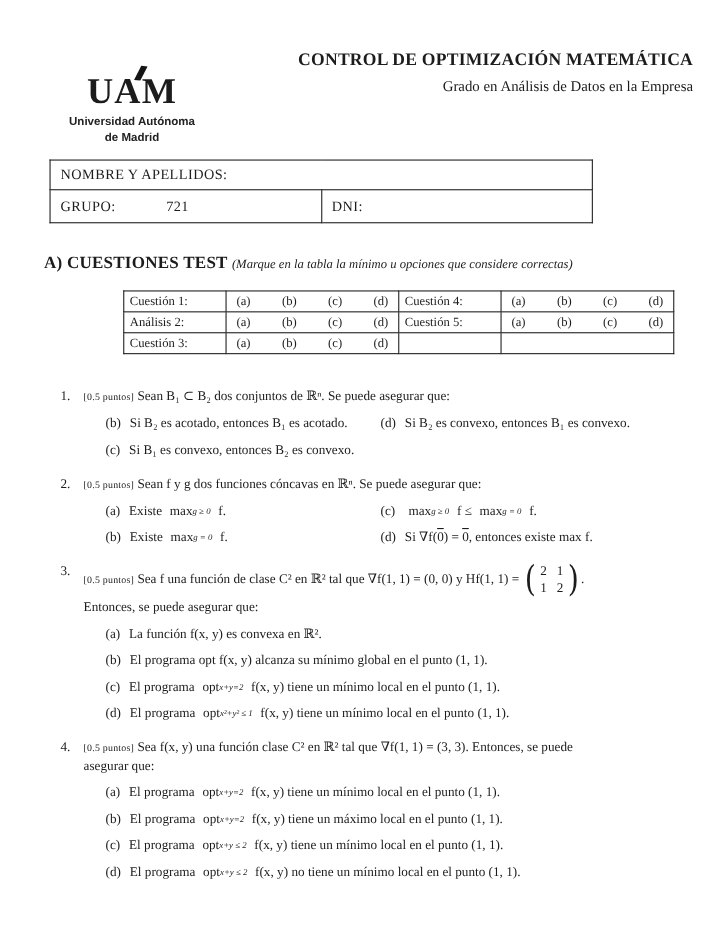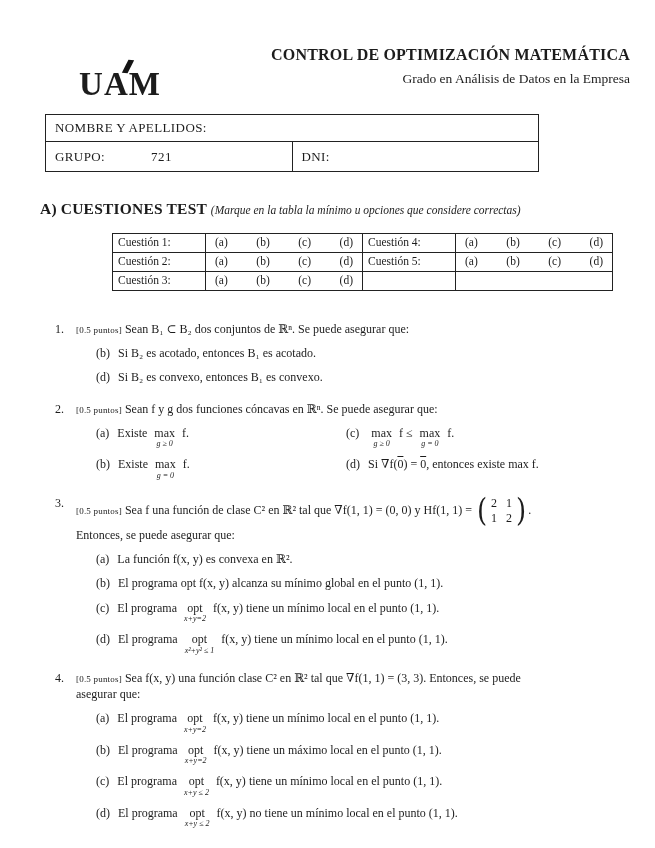--- a/index.html
+++ b/index.html
@@ -50,33 +50,37 @@
   .question{position:relative;padding:0 26px 0 76px;margin-bottom:15px}
   .q-num{position:absolute;left:55px}
   .q-points{font-size:9px;letter-spacing:.2px}
   .q-options{margin-top:8px;padding-left:20px}
   .two-col{display:grid;grid-auto-flow:column;grid-template-rows:repeat(2,auto);grid-template-columns:250px auto;row-gap:8px}
   .one-col .q-option{margin-bottom:8px}
   .opt-label{margin-right:8px}
   
   .mi{}
   .ov{text-decoration:overline}
-  .stack{display:inline-flex;flex-direction:column;align-items:center;line-height:1;margin:0 4px;text-align:right}
+  .stack{display:inline-flex;flex-direction:row;align-items:center;line-height:1;margin:0 4px;text-align:right}
   .stack-top{line-height:1.05}
   .stack-bot{font-size:8px;font-style:italic;line-height:1;margin-top:1px;white-space:nowrap}
   .matwrap{display:inline-flex;align-items:center;vertical-align:middle;margin:0 2px}
   .mat-paren{font-size:26px;font-weight:300;line-height:.9;transform:scaleY(1.25);font-family:"DejaVu Serif",serif}
   .mat-grid{display:grid;grid-template-columns:auto auto;column-gap:9px;padding:1px 4px;font-size:12px;text-align:center;line-height:1.25}
 </style>
 </head>
 <body style="background: rgb(255, 255, 255); color: rgb(28, 28, 28);">
 
 <div class="header">
   <div class="logo">
     <span class="logo-acronym"><span>UAM</span><span class="logo-accent"></span></span>
+    <div class="logo-name">
+      <span>Universidad Autónoma</span><br>
+      <span>de Madrid</span>
+    </div>
   </div>
   <div class="title-block">
     <div class="doc-title">CONTROL DE OPTIMIZACIÓN MATEMÁTICA</div>
     <div class="doc-subtitle">Grado en Análisis de Datos en la Empresa</div>
   </div>
 </div>
 
 <table class="student-table">
   <tbody>
     <tr>
@@ -110,21 +114,21 @@
         <td class="ans-opts">
           <div class="opts">
             <span>(a)</span>
             <span>(b)</span>
             <span>(c)</span>
             <span>(d)</span>
           </div>
         </td>
       </tr>
       <tr>
-        <td class="ans-label">Cuestión 2:</td>
+        <td class="ans-label">Análisis 2:</td>
         <td class="ans-opts">
           <div class="opts">
             <span>(a)</span>
             <span>(b)</span>
             <span>(c)</span>
             <span>(d)</span>
           </div>
         </td>
         <td class="ans-label dbl">Cuestión 5:</td>
         <td class="ans-opts">
@@ -150,20 +154,21 @@
         <td class="ans-opts"></td>
       </tr>
     </tbody>
 </table>
 
 <div class="questions" id="questions">
     <div class="question">
       <div class="q-statement"><span class="q-num">1.</span><span class="q-points">[0.5 puntos]</span> <span class="q-text">Sean <span class="mi">B₁ ⊂ B₂</span>  dos conjuntos de ℝⁿ.  Se puede asegurar que:</span></div>
       <div class="q-options two-col">
         <div class="q-option"><span class="opt-label">(b)</span><span class="opt-body">Si <span class="mi">B₂</span> es acotado, entonces <span class="mi">B₁</span> es acotado.</span></div>
+        <div class="q-option"><span class="opt-label">(c)</span><span class="opt-body">Si <span class="mi">B₁</span> es convexo, entonces <span class="mi">B₂</span> es convexo.</span></div>
         <div class="q-option"><span class="opt-label">(d)</span><span class="opt-body">Si <span class="mi">B₂</span> es convexo, entonces <span class="mi">B₁</span> es convexo.</span></div>
       </div>
     </div>
     <div class="question">
       <div class="q-statement"><span class="q-num">2.</span><span class="q-points">[0.5 puntos]</span> <span class="q-text">Sean <span class="mi">f</span> y <span class="mi">g</span> dos funciones cóncavas en ℝⁿ.  Se puede asegurar que:</span></div>
       <div class="q-options two-col">
         <div class="q-option"><span class="opt-label">(a)</span><span class="opt-body">Existe <span class="stack">
               <span class="stack-top">max</span>
               <span class="stack-bot">g ≥ 0</span>
             </span><span class="mi"> f</span>.</span></div>

